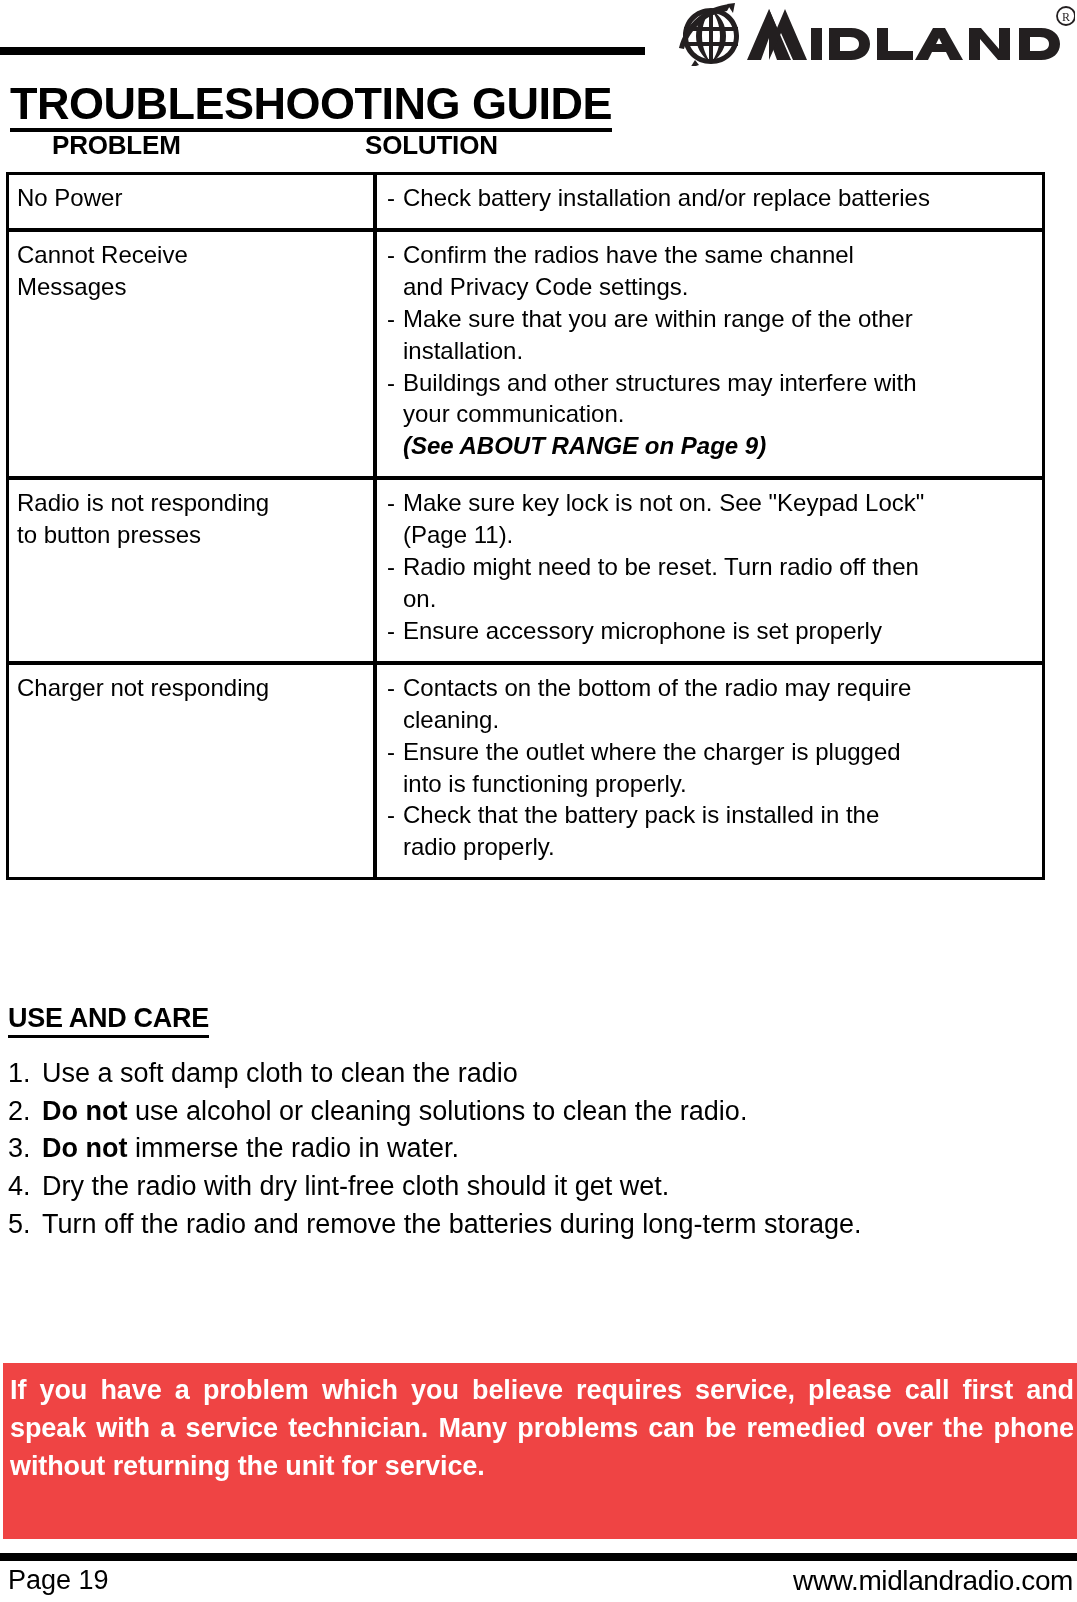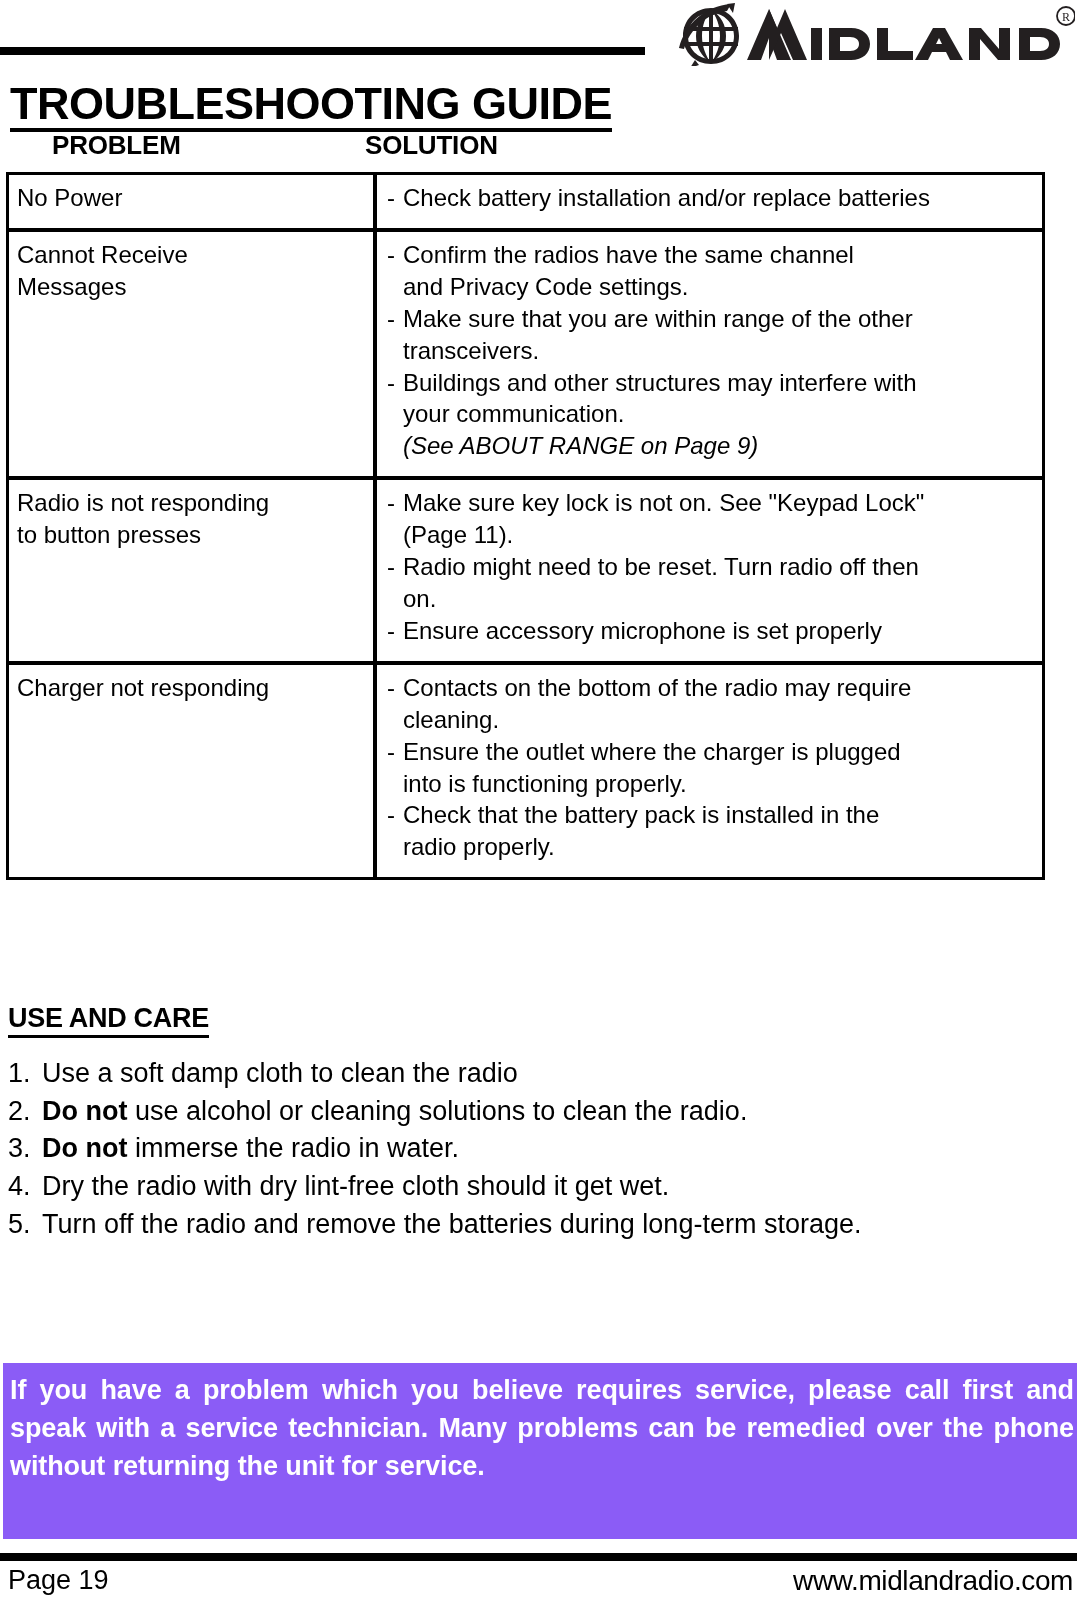--- a/index.html
+++ b/index.html
@@ -119,21 +119,21 @@
   .sol-line .dash {
     width: 16px;
     flex: 0 0 16px;
   }
   .sol-line .sol-text { flex: 1; }
   .sol-cont {
     padding-left: 16px;
   }
   .sol-note {
     padding-left: 16px;
-    font-weight: normal;
+    font-weight: bold;
     font-style: italic;
   }
   .p-line { display: block; }
 
   
   .care-title {
     position: absolute;
     left: 8px;
     top: 1003px;
     font-size: 27px;
@@ -163,21 +163,21 @@
   .care-item .txt { flex: 1; }
   .care-item b { font-weight: bold; }
 
   
   .notice-box {
     position: absolute;
     left: 3px;
     top: 1363px;
     width: 1074px;
     height: 176px;
-    background: #8b5cf6;
+    background: #ef4444;
     color: #ffffff;
     box-sizing: border-box;
     padding: 9px 3px 5px 7px;
     font-size: 27px;
     font-weight: bold;
     line-height: 1.40;
     text-align: justify;
     text-align-last: left;
     letter-spacing: -0.1px;
   }
@@ -283,21 +283,21 @@
         <td class="solution-cell">
           <div class="sol-line">
             <span class="dash">-</span>
             <span class="sol-text">Confirm the radios have the same channel</span>
           </div>
           <div class="sol-cont">and Privacy Code settings.</div>
           <div class="sol-line">
             <span class="dash">-</span>
             <span class="sol-text">Make sure that you are within range of the other</span>
           </div>
-          <div class="sol-cont">transceivers.</div>
+          <div class="sol-cont">installation.</div>
           <div class="sol-line">
             <span class="dash">-</span>
             <span class="sol-text">Buildings and other structures may interfere with</span>
           </div>
           <div class="sol-cont">your communication.</div>
           <div class="sol-note">(See ABOUT RANGE on Page 9)</div>
         </td>
       </tr>
       <tr>
         <td class="problem-cell">

